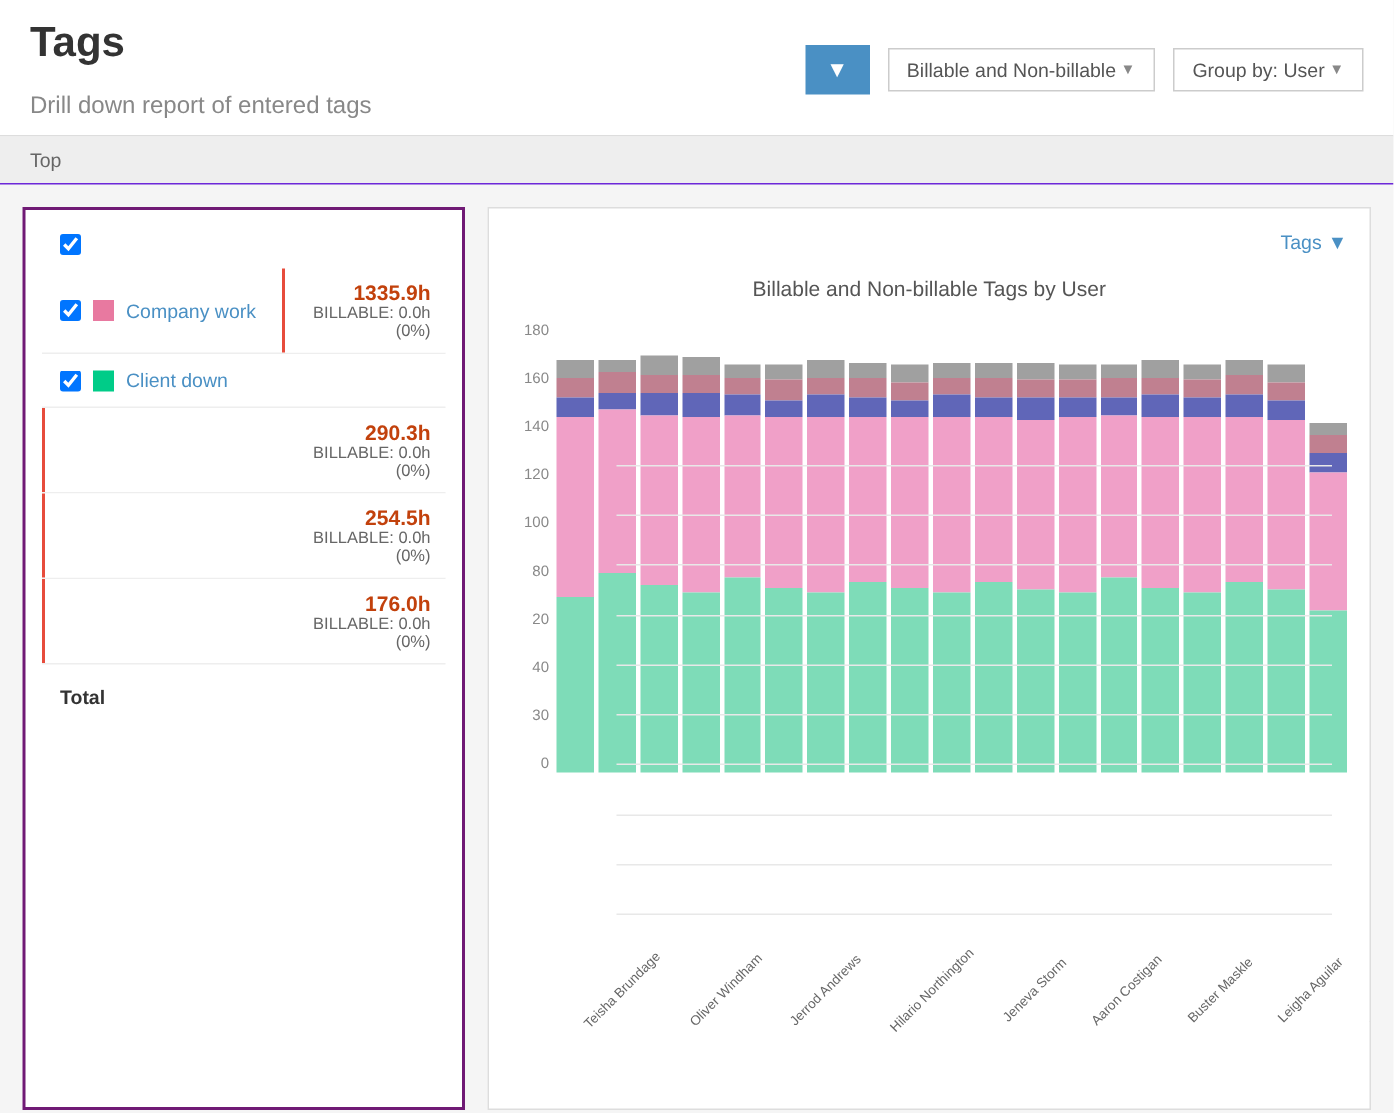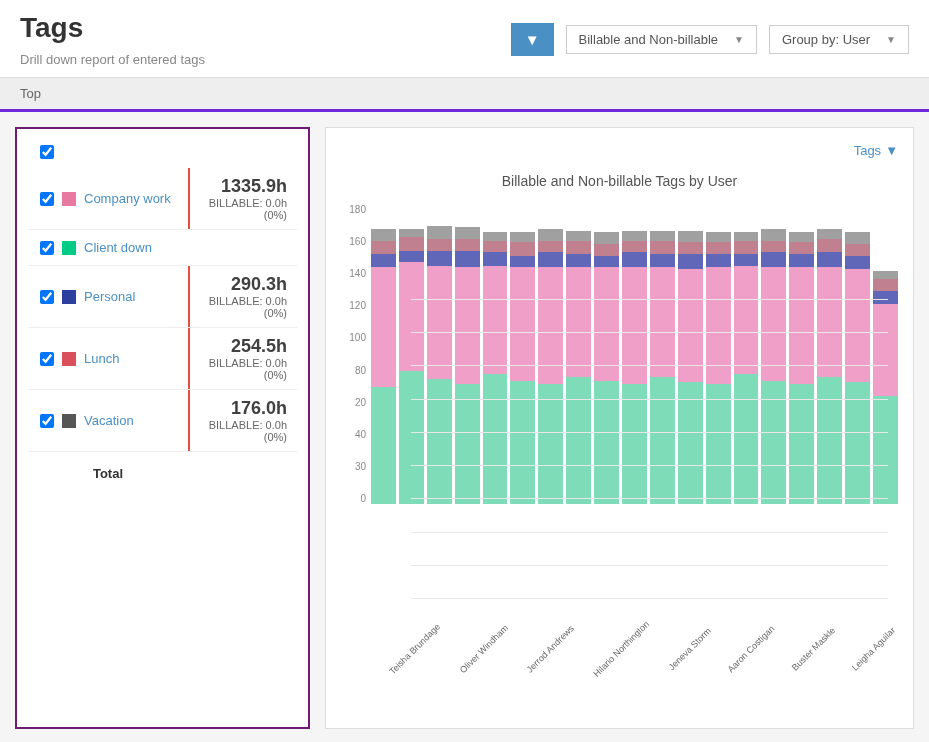--- a/index.html
+++ b/index.html
@@ -7,21 +7,21 @@
 
     .header {
       background: #fff;
       padding: 12px 20px 10px 20px;
       border-bottom: 1px solid #ddd;
       display: flex;
       align-items: center;
       justify-content: space-between;
     }
     .header-left h1 { font-size: 28px; font-weight: bold; color: #333; }
-    .header-left p { font-size: 13px; color: #888; margin-top: 8px; }
+    .header-left p { font-size: 16px; color: #888; margin-top: 18px; }
     .header-right {
       display: flex;
       align-items: center;
       gap: 12px;
     }
     .filter-btn {
       background: #4a90c4;
       border: none;
       padding: 8px 14px;
       cursor: pointer;
@@ -32,30 +32,30 @@
     }
     .dropdown-btn {
       background: #fff;
       border: 1px solid #ccc;
       padding: 6px 12px;
       cursor: pointer;
       font-size: 13px;
       color: #555;
       display: flex;
       align-items: center;
-      gap: 16px;
+      gap: 3px;
     }
     .dropdown-btn .arrow { font-size: 10px; color: #888; }
 
     .breadcrumb-bar {
       background: #eee;
       padding: 8px 20px;
       font-size: 13px;
       color: #666;
-      border-bottom: 3px solid #6d28d9;
+      border-bottom: 1px solid #6d28d9;
     }
 
     .main-content {
       display: flex;
       gap: 0;
       padding: 15px;
       height: calc(742px - 110px);
     }
 
     
@@ -97,23 +97,23 @@
     }
 
     .tag-stats {
       flex: 1;
       padding: 8px 10px;
       background: #fff;
       border-left: 2px solid #e74c3c;
       text-align: right;
     }
     .stat-total {
-      font-size: 18px;
+      font-size: 14px;
       font-weight: bold;
-      color: #404040;
+      color: #c2410c;
     }
     .stat-billable {
       font-size: 11px;
       color: #666;
     }
     .stat-pct {
       font-size: 11px;
       color: #666;
     }
 
@@ -125,21 +125,21 @@
     .total-label {
       width: 160px;
       min-width: 160px;
       padding: 10px 12px;
       font-weight: bold;
       text-align: right;
       color: #333;
       font-size: 13px;
       display: flex;
       align-items: center;
-      justify-content: center;
+      justify-content: flex-start;
     }
     .total-stats {
       flex: 1;
       padding: 8px 10px;
       background: #fff;
       border-left: 2px solid #e74c3c;
       text-align: right;
     }
 
     
@@ -308,49 +308,34 @@
           </div>
         </div>
         <div class="tag-row">
           <div class="tag-check-label">
             <input type="checkbox" checked="" style="">
             <span class="tag-color-swatch" style="background: rgb(0, 204, 136);"></span>
             <span class="tag-name">Client down</span>
           </div>
         </div>
         <div class="tag-row">
-          <div class="tag-check-label">
-            <input type="checkbox" checked="" style="">
-            <span class="tag-color-swatch" style="background: rgb(44, 62, 158);"></span>
-            <span class="tag-name">Personal</span>
-          </div>
           <div class="tag-stats">
             <div class="stat-total">290.3h</div>
             <div class="stat-billable">BILLABLE: 0.0h</div>
             <div class="stat-pct">(0%)</div>
           </div>
         </div>
         <div class="tag-row">
-          <div class="tag-check-label">
-            <input type="checkbox" checked="" style="">
-            <span class="tag-color-swatch" style="background: rgb(217, 79, 92);"></span>
-            <span class="tag-name">Lunch</span>
-          </div>
           <div class="tag-stats">
             <div class="stat-total">254.5h</div>
             <div class="stat-billable">BILLABLE: 0.0h</div>
             <div class="stat-pct">(0%)</div>
           </div>
         </div>
         <div class="tag-row">
-          <div class="tag-check-label">
-            <input type="checkbox" checked="" style="">
-            <span class="tag-color-swatch" style="background: rgb(85, 85, 85);"></span>
-            <span class="tag-name">Vacation</span>
-          </div>
           <div class="tag-stats">
             <div class="stat-total">176.0h</div>
             <div class="stat-billable">BILLABLE: 0.0h</div>
             <div class="stat-pct">(0%)</div>
           </div>
         </div>
       </div>
 
     <div class="total-row">
       <div class="total-label">

